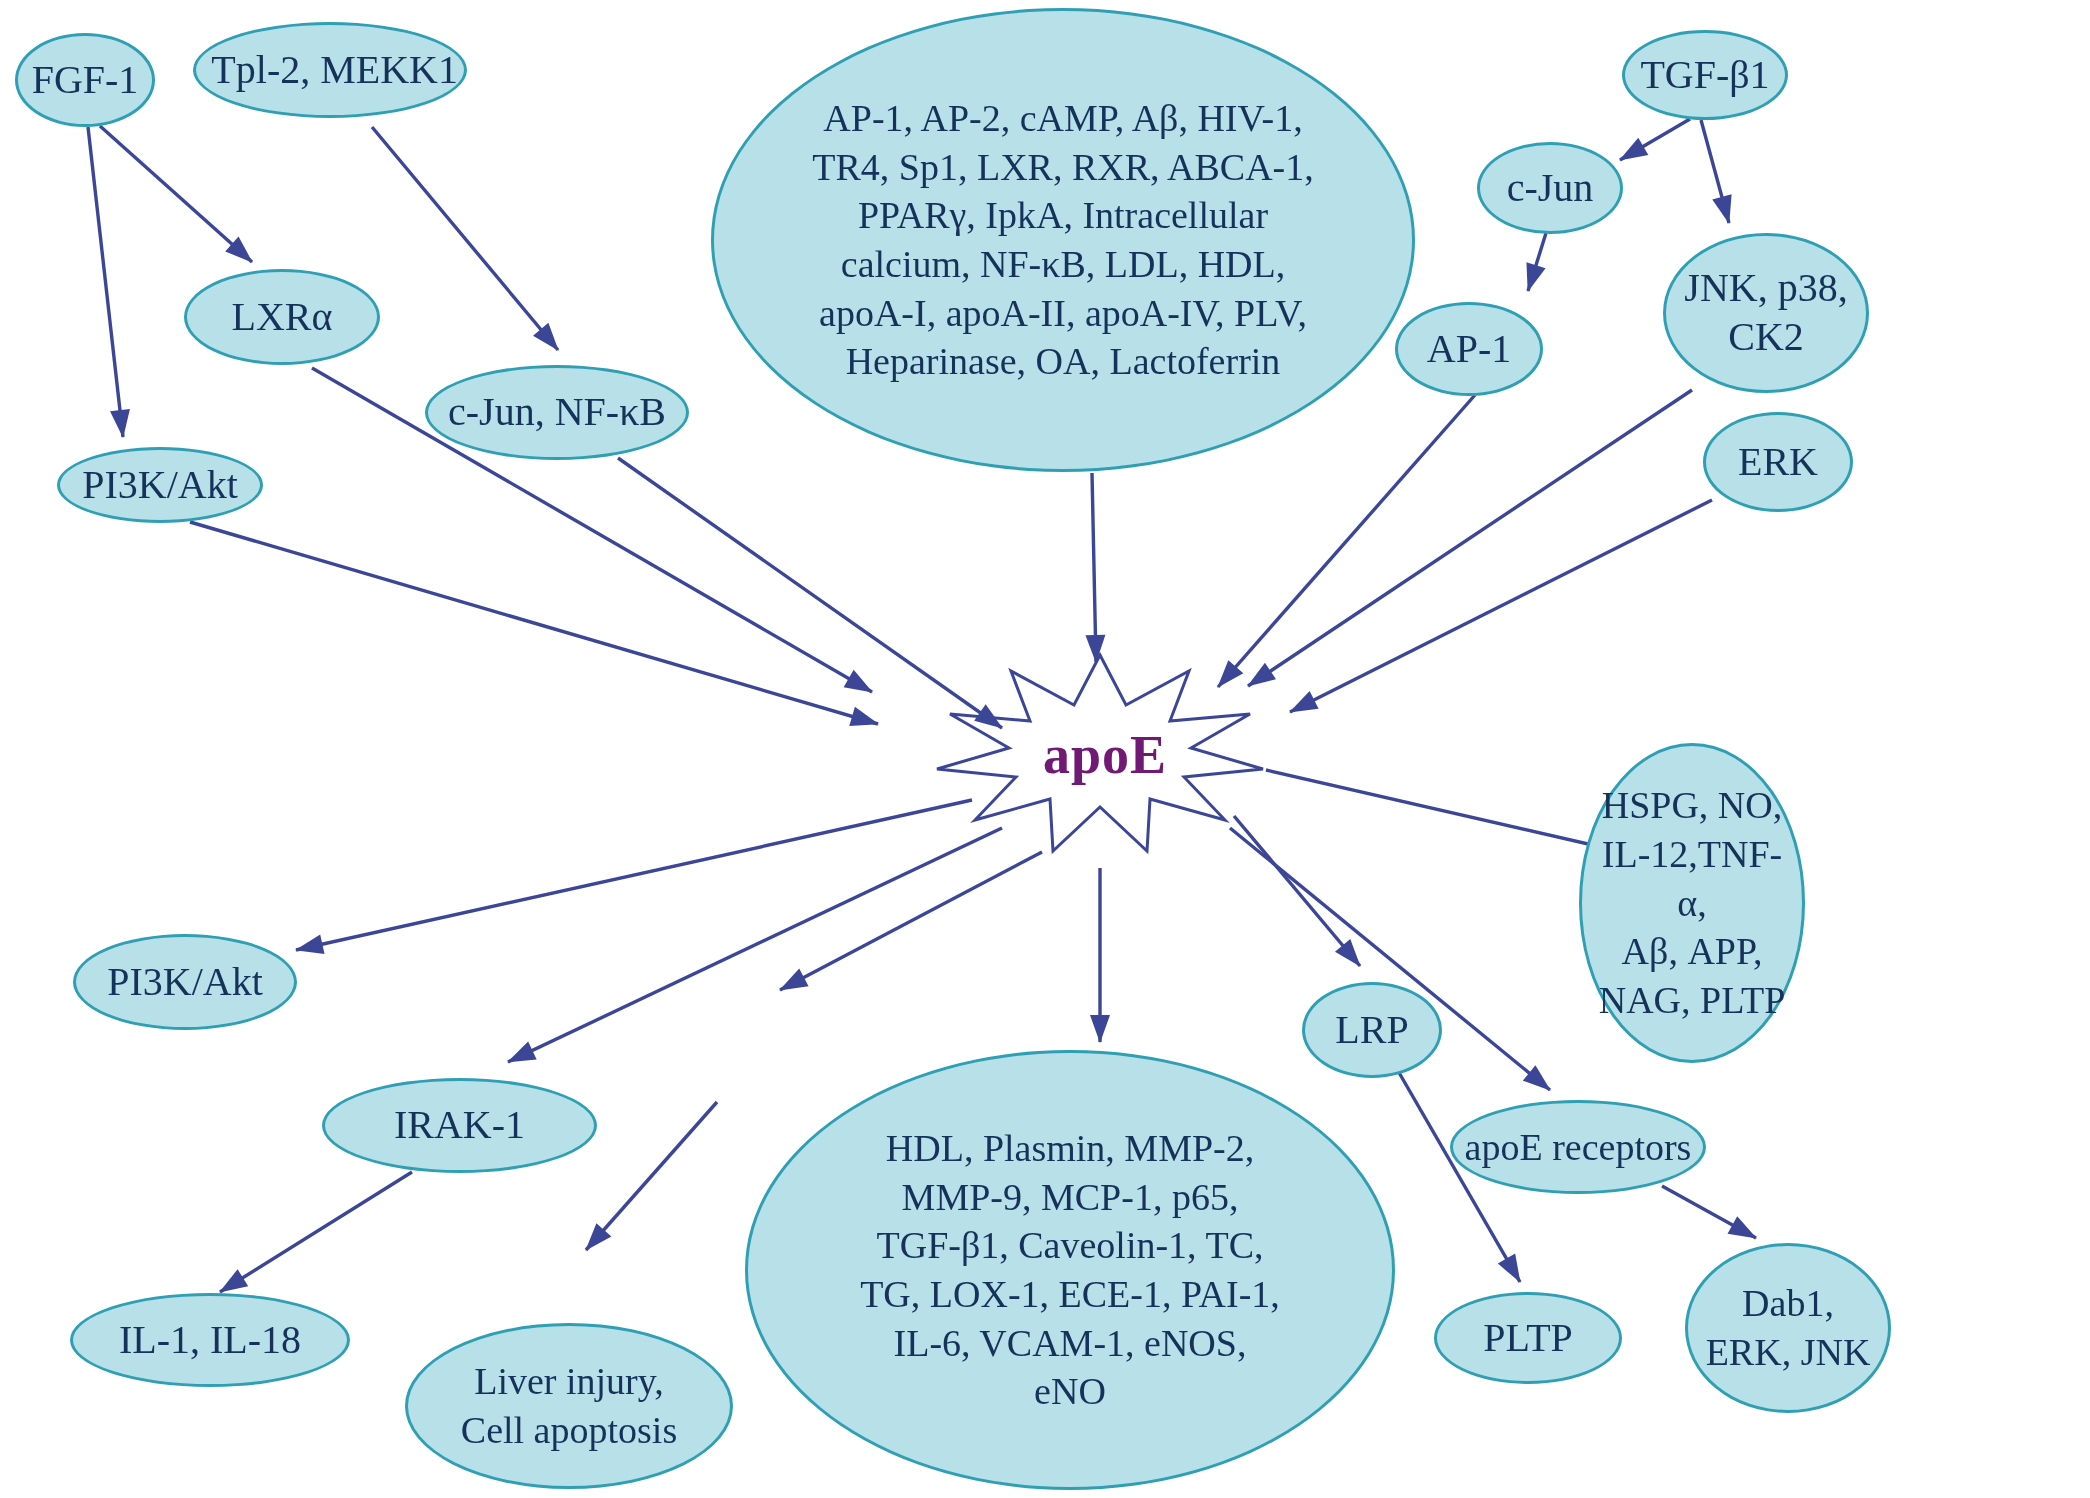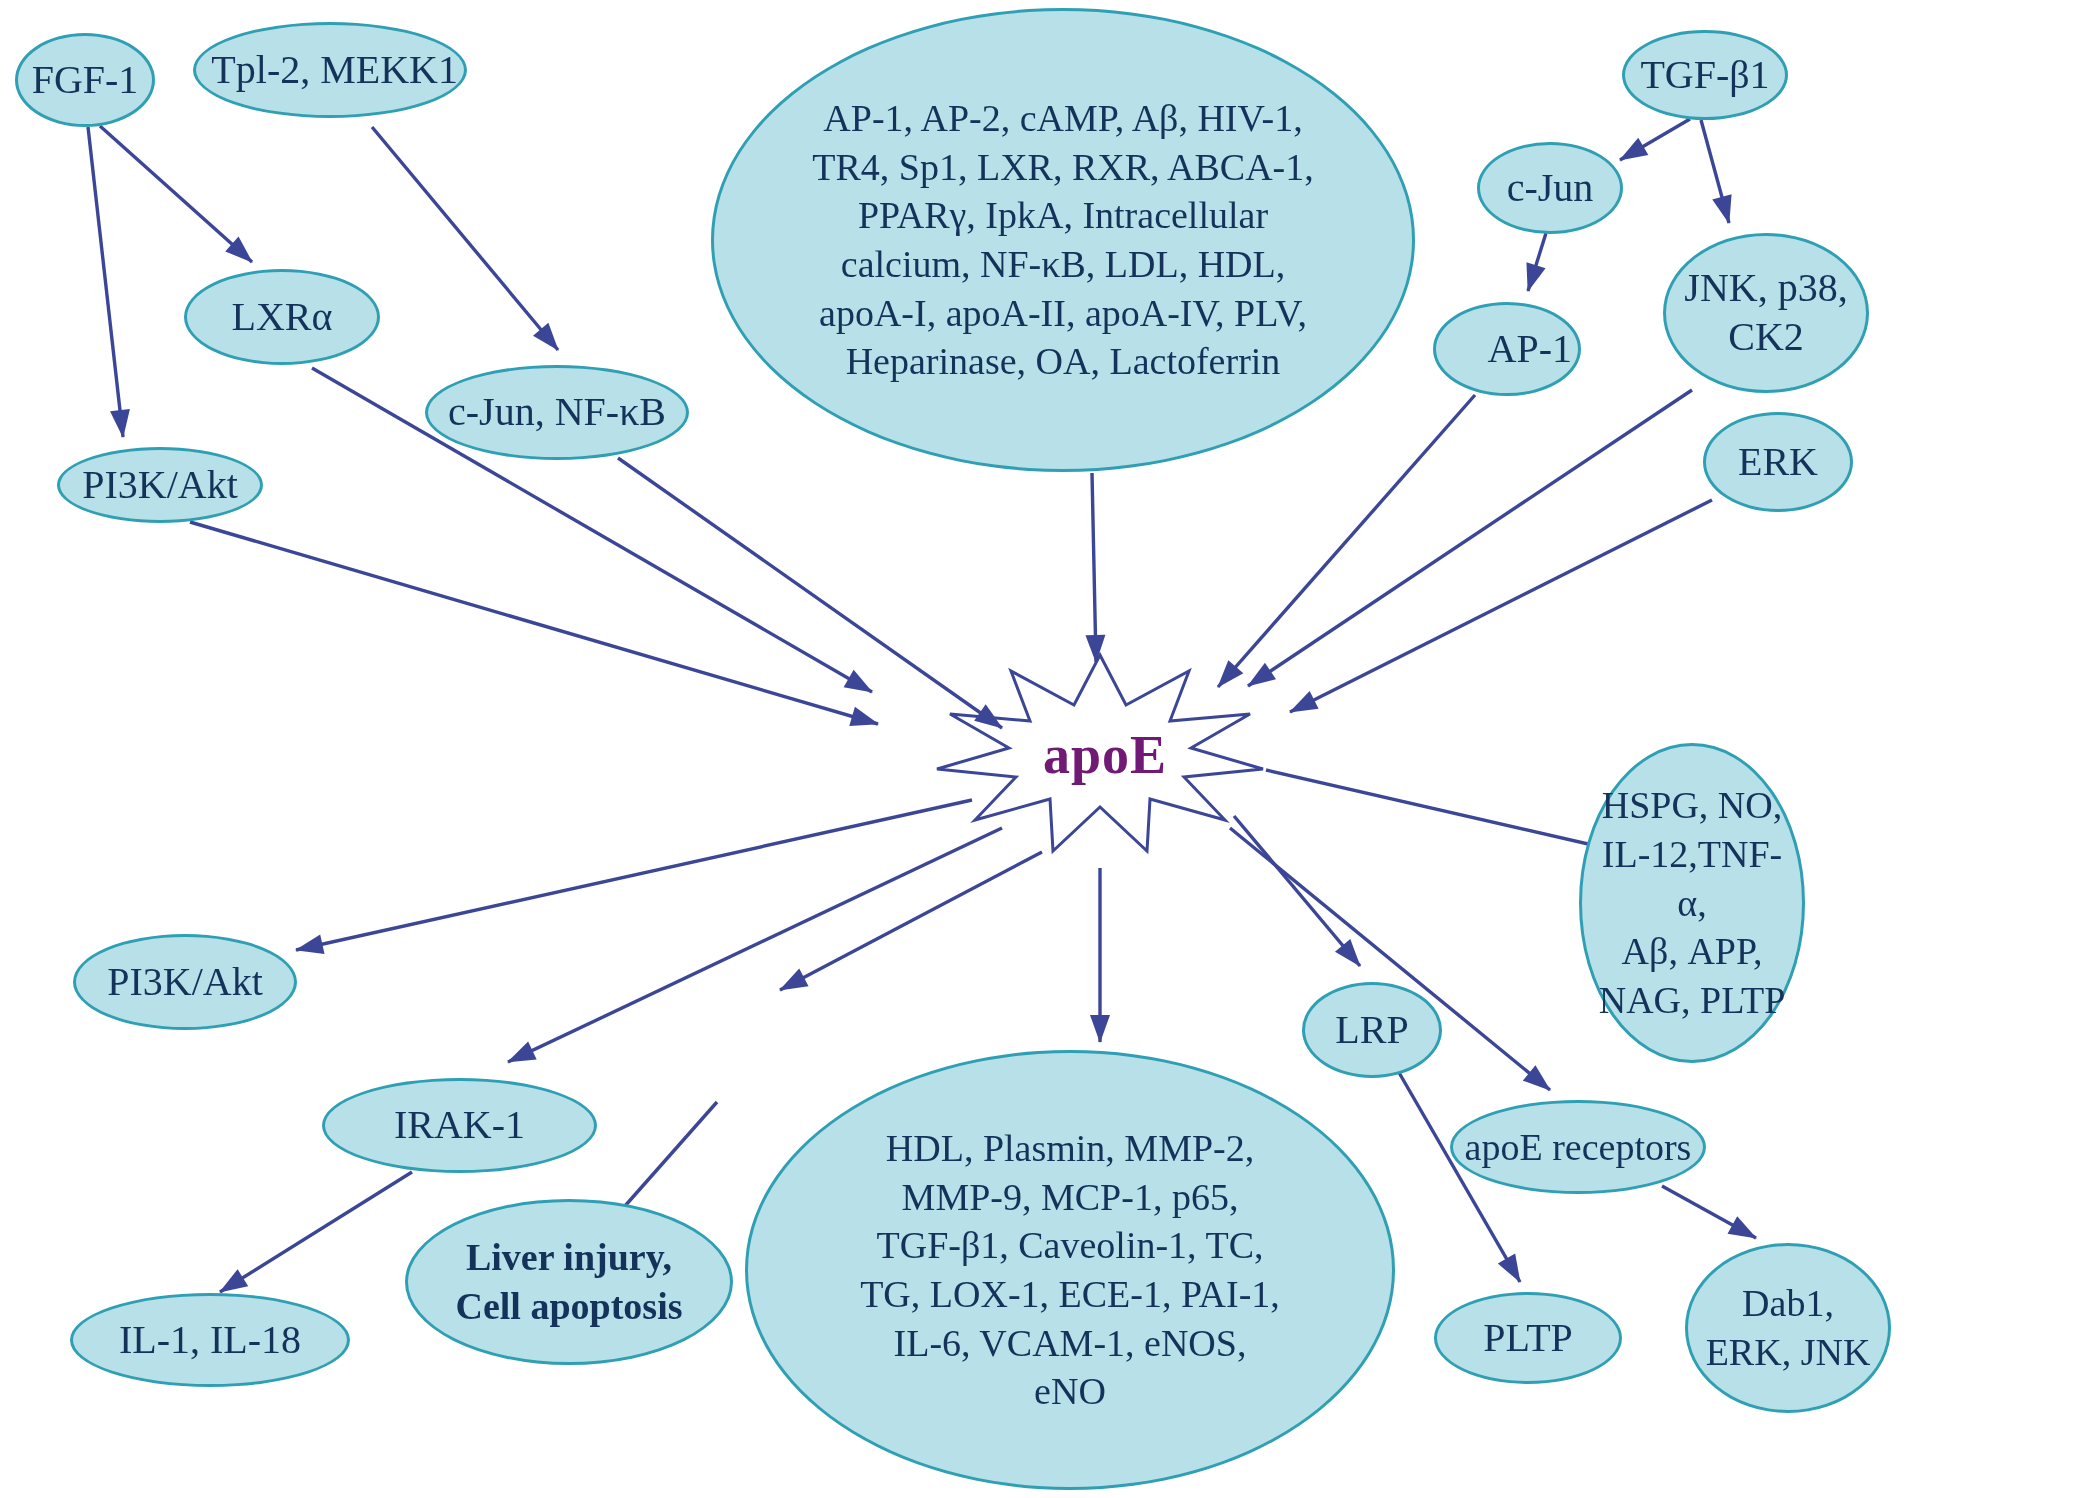--- a/index.html
+++ b/index.html
@@ -112,21 +112,21 @@
 
   <div class="node" style="left:1477px;top:142px;width:146px;height:92px;">
     <span class="nlabel">c-Jun</span>
   </div>
 
   <div class="node" style="left:1663px;top:233px;width:206px;height:160px;">
     <span class="nlabel">JNK, p38,
 CK2</span>
   </div>
 
-  <div class="node" style="left:1433px;top:302px;width:148px;height:94px;justify-content:flex-end;">
+  <div class="node" style="left:1395px;top:302px;width:148px;height:94px;">
     <span class="nlabel">AP-1</span>
   </div>
 
   <div class="node" style="left:1703px;top:412px;width:150px;height:100px;">
     <span class="nlabel">ERK</span>
   </div>
 
   <div class="node" style="left:184px;top:269px;width:196px;height:96px;">
     <span class="nlabel">LXRα</span>
   </div>
@@ -145,21 +145,21 @@
 
   <div class="node" style="left:322px;top:1078px;width:275px;height:95px;">
     <span class="nlabel">IRAK-1</span>
   </div>
 
 
   <div class="node" style="left:70px;top:1293px;width:280px;height:94px;">
     <span class="nlabel">IL-1, IL-18</span>
   </div>
 
-  <div class="node fs38" style="left:405px;top:1199px;width:328px;height:166px;font-weight:bold;">
+  <div class="node fs38" style="left:405px;top:1323px;width:328px;height:166px;">
     <span class="nlabel">Liver injury,
 Cell apoptosis</span>
   </div>
 
   <div class="node fs38" style="left:745px;top:1050px;width:650px;height:440px;">
     <span class="nlabel">HDL, Plasmin, MMP-2,
 MMP-9, MCP-1, p65,
 TGF-β1, Caveolin-1, TC,
 TG, LOX-1, ECE-1, PAI-1,
 IL-6, VCAM-1, eNOS,

